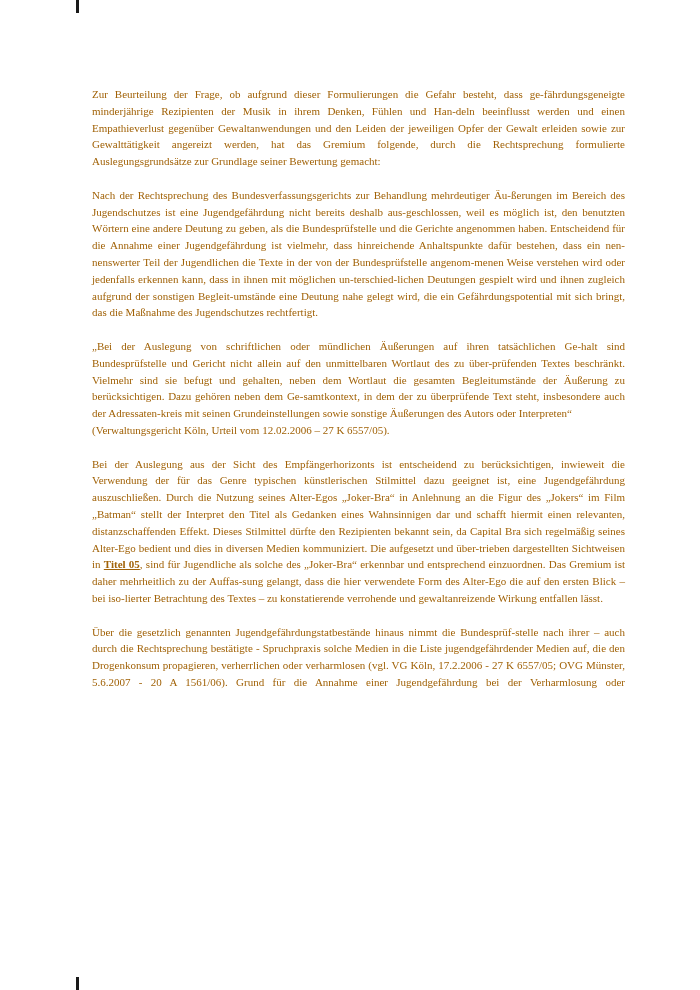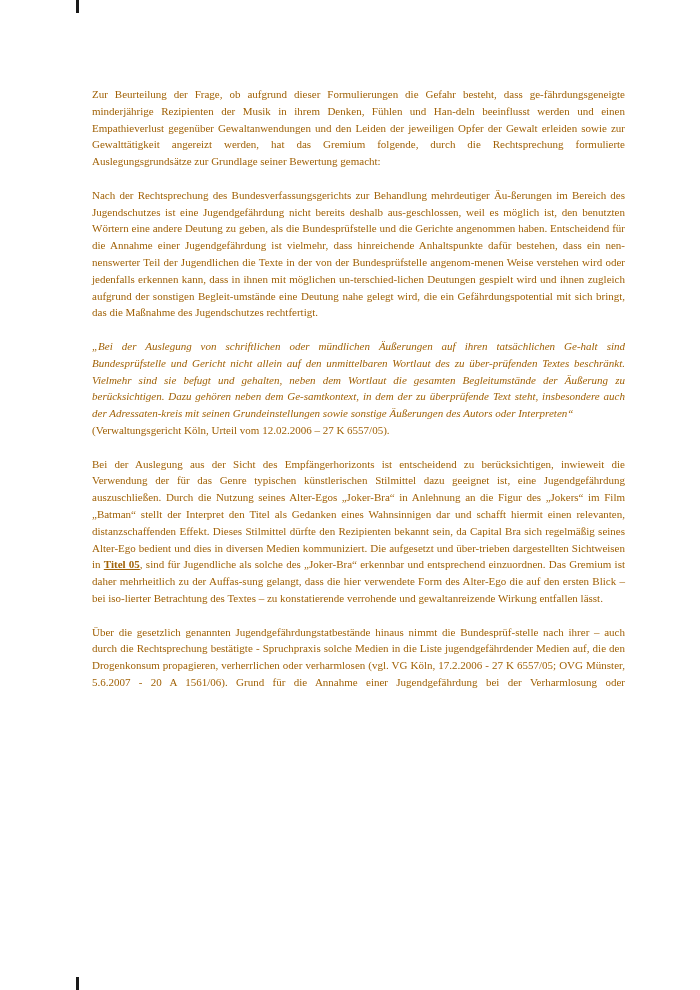--- a/index.html
+++ b/index.html
@@ -25,21 +25,20 @@
     text-align: justify;
   }
   .para {
     margin: 0 0 16.8px 0;
     padding: 0;
   }
   .para:last-child {
     margin-bottom: 16px;
   }
   .run-italic {
-    font-style: italic;
   }
   .run-bold {
     font-weight: bold;
     text-decoration: underline;
   }
   .run-block {
     display: block;
   }
   .continues {
     text-align-last: justify;

